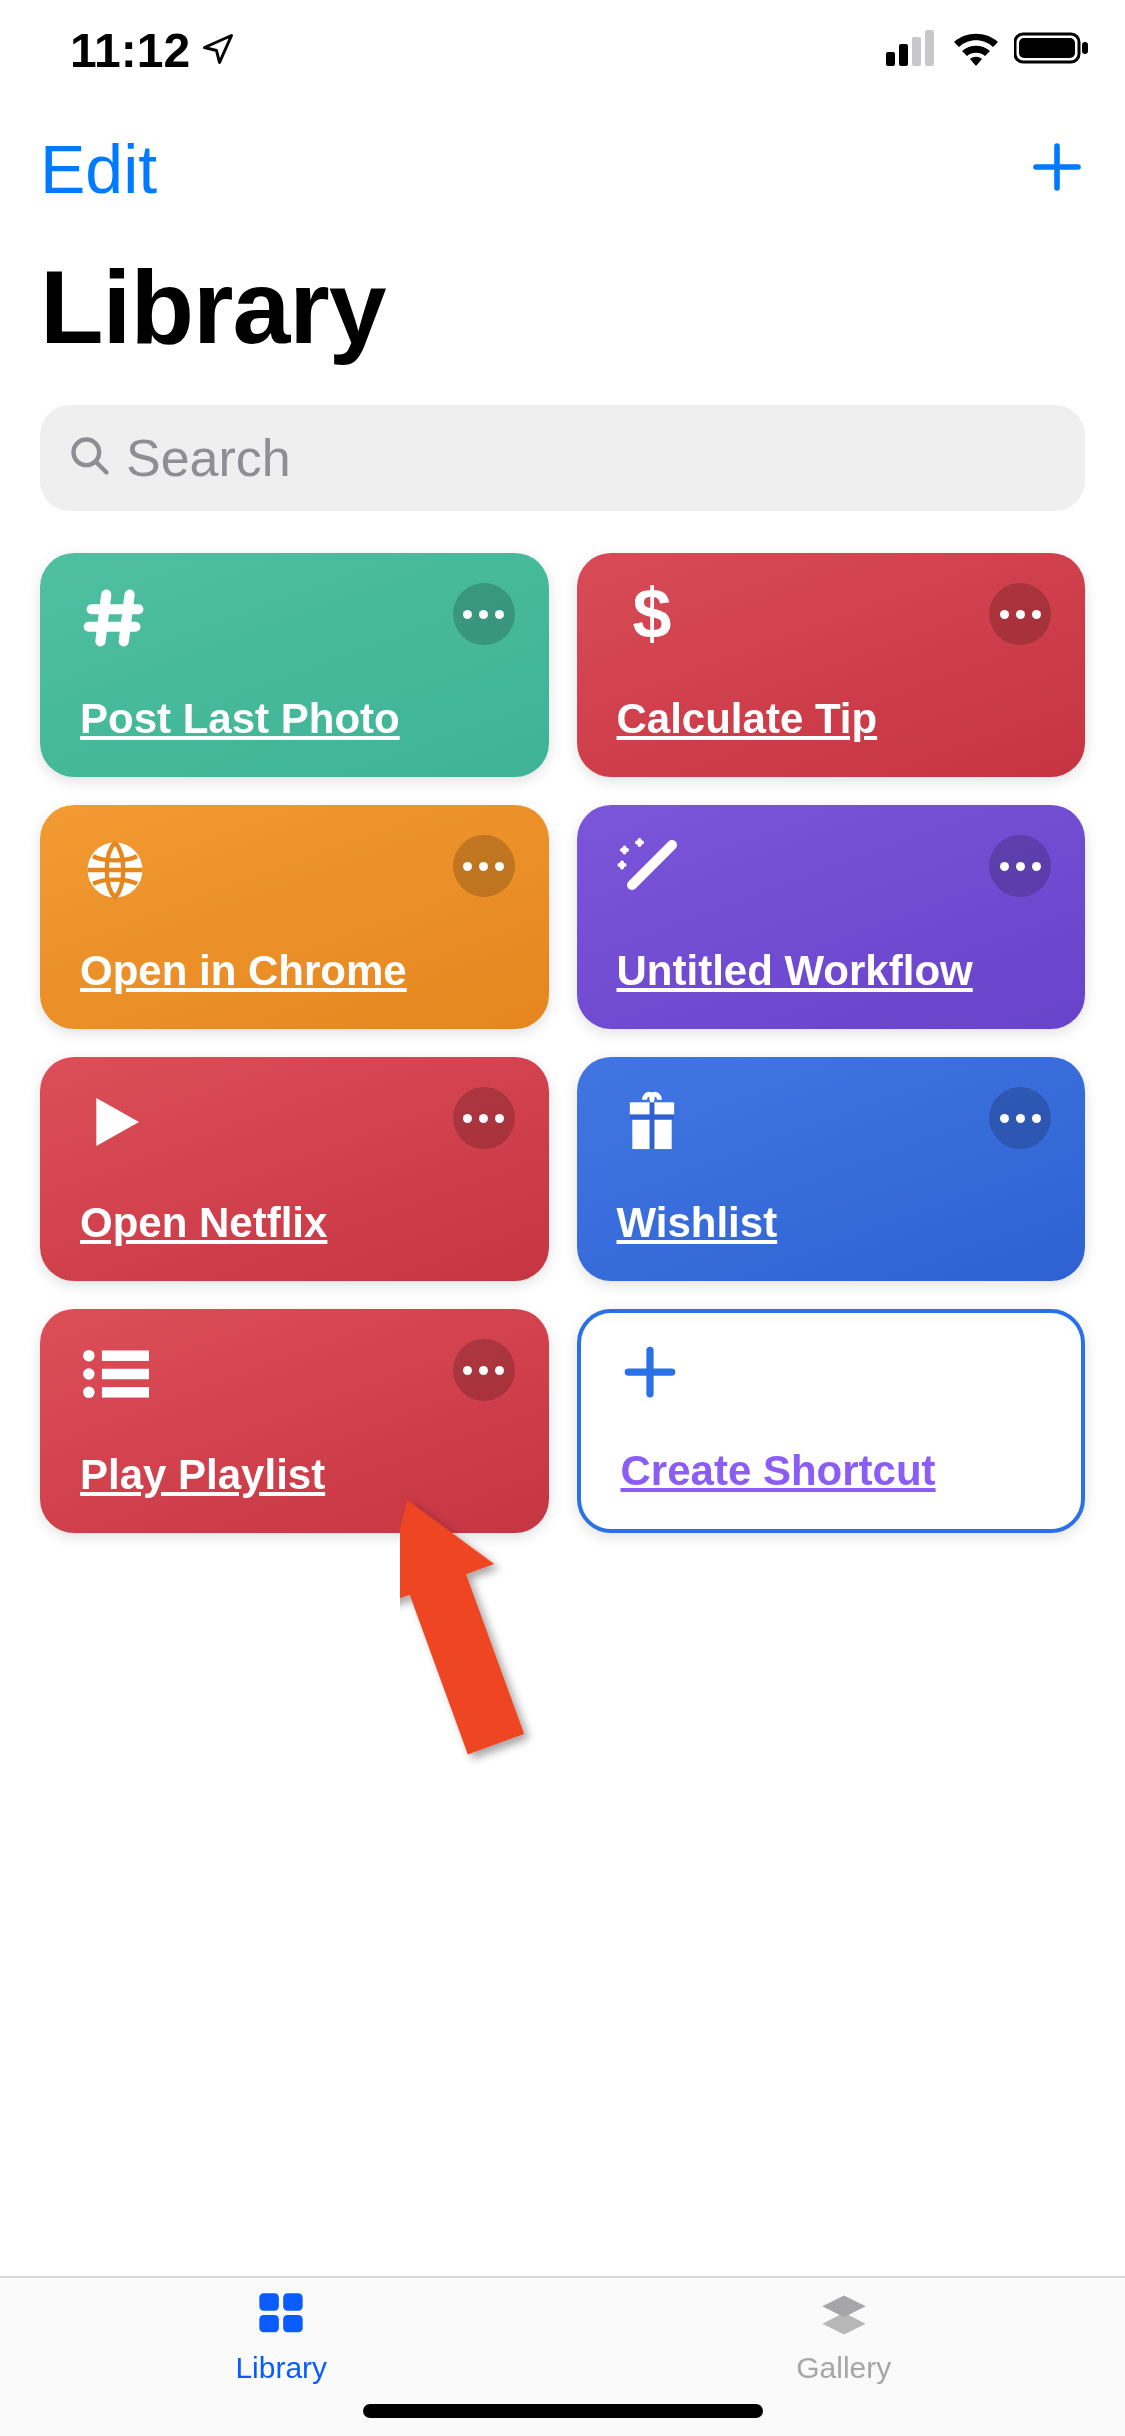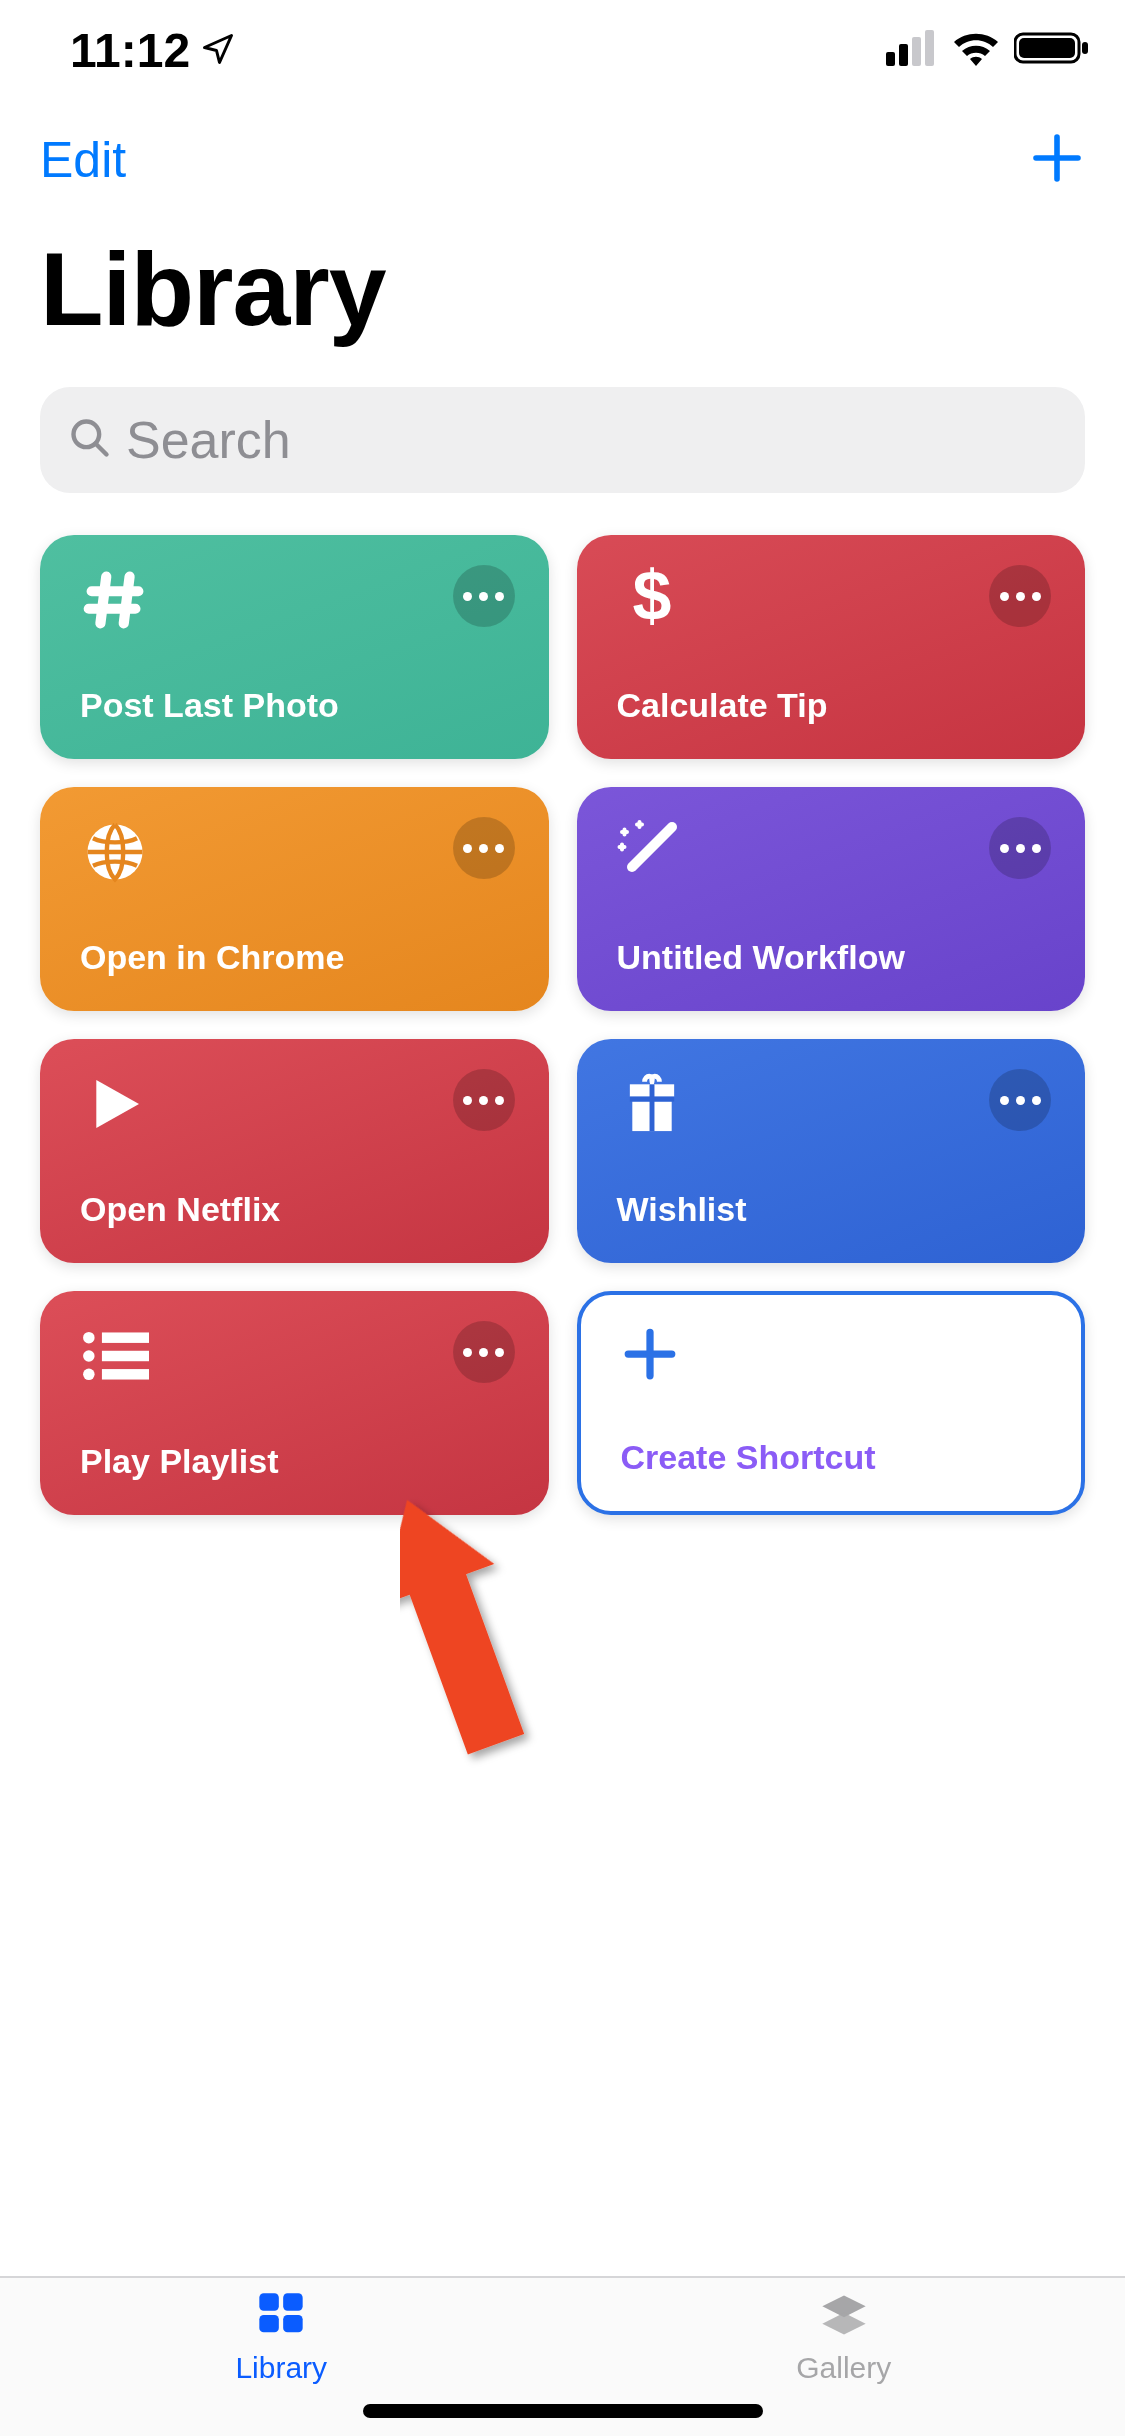--- a/index.html
+++ b/index.html
@@ -22,21 +22,21 @@
   .status-left { display: flex; align-items: center; gap: 10px; font-size: 48px; font-weight: 600; }
   .status-right { display: flex; align-items: center; gap: 14px; }
 
   
   .nav-bar {
     display: flex;
     justify-content: space-between;
     align-items: center;
     padding: 30px 40px 10px 40px;
   }
-  .nav-edit { font-size: 50px; color: #007aff; }
+  .nav-edit { font-size: 68px; color: #007aff; }
   .nav-plus { color: #007aff; }
 
   .page-title {
     font-size: 104px;
     font-weight: 800;
     padding: 30px 40px 20px 40px;
     letter-spacing: -1px;
   }
 
   
@@ -76,21 +76,21 @@
   }
   .card-top { display: flex; justify-content: space-between; align-items: flex-start; }
   .card-icon { width: 70px; height: 70px; display:flex; align-items:center; justify-content:center; }
   .card-more {
     width: 62px; height: 62px; border-radius: 50%;
     background: rgba(0,0,0,0.18);
     display: flex; align-items: center; justify-content: center;
     gap: 7px;
   }
   .card-more .dot { width: 9px; height: 9px; background: #fff; border-radius: 50%; }
-  .card-label { font-size: 34px; font-weight: 600; }
+  .card-label { font-size: 42px; font-weight: 600; text-decoration: underline; }
 
   .card-create {
     background: #fff;
     border: 4px solid #2b71e6;
     color: #2b71e6;
   }
   .card-create .plus-icon { color: #2b71e6; }
   .card-create .card-label { color: #8b5cf6; font-weight: 600; }
 
   

